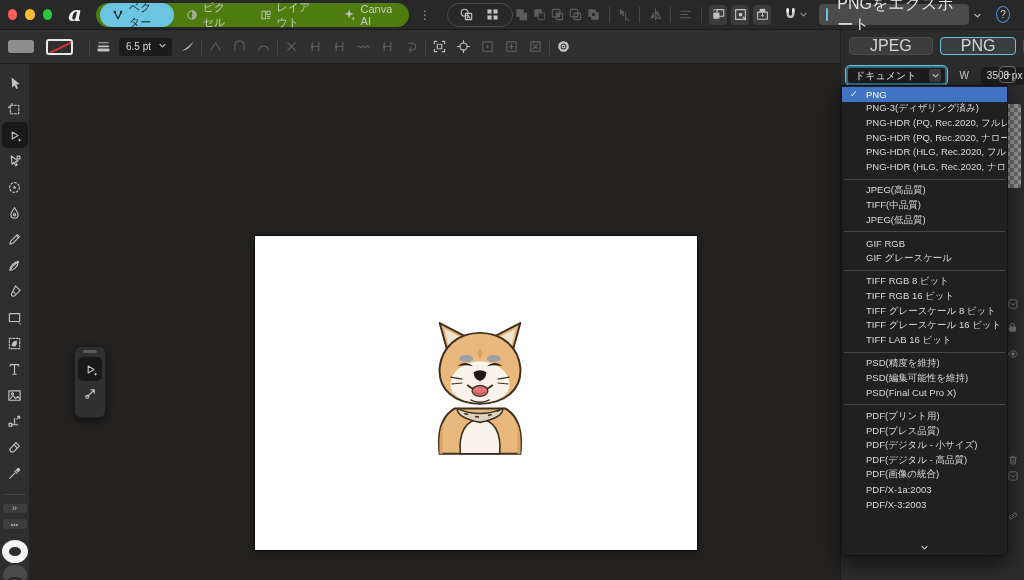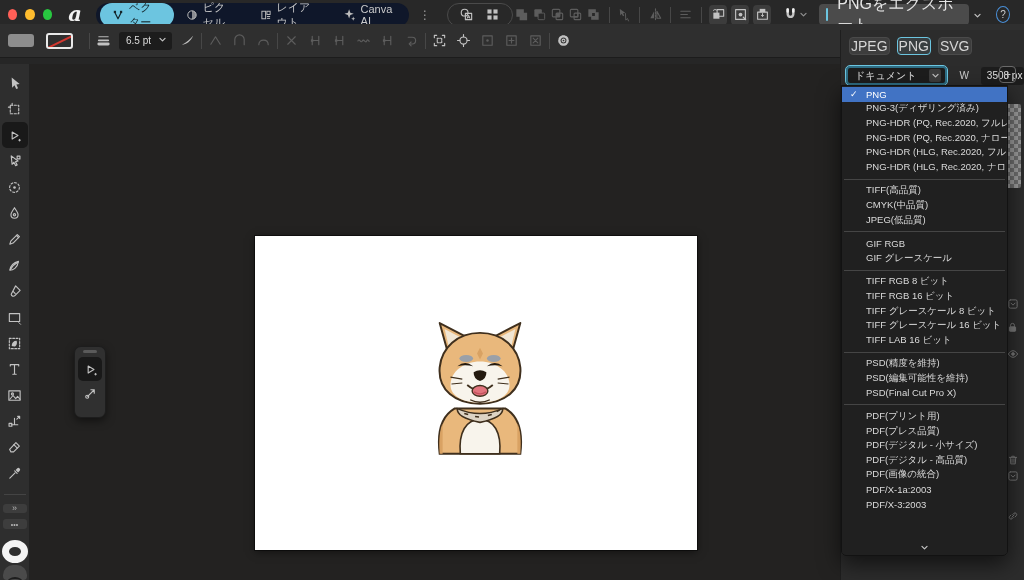--- a/index.html
+++ b/index.html
@@ -13,41 +13,41 @@
   .icon { display:inline-flex; align-items:center; justify-content:center; color:#c2c2c2; }
   .dim { color:#5d5d5d !important; }
   .vsep { width:1px; height:16px; background:#474747; margin:0 6px; }
 
   
   #titlebar { position:absolute; left:0; top:0; width:1024px; height:30px;
     background:#282828; border-bottom:1px solid #1c1c1c; display:flex; align-items:center; }
   .tl { width:11px; height:11px; border-radius:50%; margin-left:8px; }
   #logo { font-family:"DejaVu Serif","Liberation Serif",serif; font-weight:bold; font-style:italic;
     font-size:21px; color:#f2f2f2; margin:0 14px 2px 16px; }
-  #personas { display:flex; align-items:center; background:#0f172a; border-radius:13px; height:24px; padding:0 4px; }
+  #personas { display:flex; align-items:center; background:#4d7c0f; border-radius:13px; height:24px; padding:0 4px; }
   .persona { display:flex; align-items:center; gap:5px; height:24px; padding:0 12px; border-radius:12px;
     font-size:11px; color:#c9c9c9; cursor:default; }
   .persona .icon { color:#bdbdbd; }
   .persona.sel { background:#6cc5e0; color:#15262b; }
   .persona.sel .icon { color:#15262b; }
   #tb-ellipsis { font-size:12px; color:#9a9a9a; letter-spacing:0; margin:0 10px; line-height:10px; }
   #view-group { display:flex; align-items:center; gap:4px; border:1px solid #4a4a4a; border-radius:12px;
     height:24px; padding:0 8px; margin-left:6px; }
   #tb-right { display:flex; align-items:center; margin-left:auto; }
   .tb-btn { width:22px; height:20px; display:flex; align-items:center; justify-content:center; border-radius:4px; }
   .tb-btn.boxed { background:#3c3c3c; margin:0 2px; }
   #export-btn { display:flex; align-items:center; height:21px; background:#4b4b4b; border-radius:4px;
     padding:0 12px 0 7px; margin:0 4px 0 10px; font-size:16px; color:#e4e4e4; }
   #export-accent { width:3px; height:13px; border-radius:2px; margin-right:9px; }
   #export-chevron { color:#bdbdbd; margin-right:14px; }
   #help-btn { width:17px; height:17px; border-radius:50%; border:1.5px solid #4a90d9; color:#cfcfcf;
     font-size:10px; display:flex; align-items:center; justify-content:center; margin-right:14px; }
 
   
-  #contextbar { position:absolute; left:0; top:24px; width:1024px; height:34px;
+  #contextbar { position:absolute; left:0; top:30px; width:1024px; height:34px;
     background:#2f2f2f; border-bottom:1px solid #1c1c1c; display:flex; align-items:center; padding-left:8px; }
   #fill-swatch { width:26px; height:13px; background:#8d8d8d; border-radius:3px; margin-right:12px; }
   #stroke-swatch { position:relative; width:27px; height:16px; border:2px solid #e9e9e9; border-radius:3px;
     background:#2f2f2f; overflow:hidden; margin-right:10px; }
   #stroke-swatch::after { content:""; position:absolute; left:-4px; top:5px; width:36px; height:2px;
     background:#d2372f; transform:rotate(-26deg); }
   #stroke-width-field { display:flex; align-items:center; background:#1c1c1c; border-radius:3px;
     height:18px; padding:0 5px 0 7px; font-size:10px; color:#dcdcdc; gap:7px; margin:0 8px; }
   #stroke-width-field .chev { color:#8f8f8f; }
   .ctx-group { display:flex; align-items:center; gap:9px; }
@@ -76,22 +76,22 @@
   #float-palette { position:absolute; left:44px; top:282px; width:32px; height:72px; background:#303030;
     border:1px solid #1d1d1d; border-radius:7px; box-shadow:0 3px 8px rgba(0,0,0,.5);
     display:flex; flex-direction:column; align-items:center; padding-top:3px; }
   #float-handle { width:14px; height:3px; border-radius:2px; background:#5a5a5a; margin-bottom:4px; }
   #float-palette .tool { width:24px; height:24px; }
 
   
   #export-panel { position:absolute; left:840px; top:30px; right:0; bottom:0; background:#2c2c2c;
     border-left:1px solid #1e1e1e; }
   #format-tabs { display:flex; align-items:center; gap:7px; padding:7px 0 0 8px; }
-  .fmt-tab { height:18px; padding:0 1px; background:#3d3d3d; border:1px solid #4a4a4a; border-radius:4px;
-    font-size:14px; color:#d6d6d6; display:flex; align-items:center; }
+  .fmt-tab { height:18px; padding:0 20px; background:#3d3d3d; border:1px solid #4a4a4a; border-radius:4px;
+    font-size:16px; color:#d6d6d6; display:flex; align-items:center; }
   .fmt-tab.sel { border-color:#6cc5e0; background:#383e40; }
   #add-preset { position:absolute; right:8px; top:36px; width:17px; height:17px; border:1px solid #6a6a6a;
     border-radius:4px; color:#c9c9c9; font-size:12px; display:flex; align-items:center; justify-content:center; }
   #doc-row { display:flex; align-items:center; margin:11px 0 0 5px; gap:12px; }
   #doc-select { width:108px; height:19px; background:#1d1d1d; border:2px solid #2f6f86; outline:1px solid #6cc5e0;
     border-radius:4px; display:flex; align-items:center; justify-content:space-between; padding:0 4px 0 7px;
     font-size:10px; color:#e2e2e2; }
   #doc-select .chev-box { width:12px; height:13px; background:#3d3d3d; border-radius:2px; display:flex;
     align-items:center; justify-content:center; color:#a9a9a9; }
   #w-label { font-size:10px; color:#cfcfcf; }
@@ -720,24 +720,24 @@
         <span>PNG-HDR (PQ, Rec.2020, ナローレンジ)</span>
       </div>
       <div class="dd-item">
         <span>PNG-HDR (HLG, Rec.2020, フルレンジ)</span>
       </div>
       <div class="dd-item">
         <span>PNG-HDR (HLG, Rec.2020, ナローレンジ)</span>
       </div>
       <div class="dd-sep"></div>
       <div class="dd-item">
-        <span>TIFF(高品質)</span>
-      </div>
-      <div class="dd-item">
-        <span>CMYK(中品質)</span>
+        <span>JPEG(高品質)</span>
+      </div>
+      <div class="dd-item">
+        <span>TIFF(中品質)</span>
       </div>
       <div class="dd-item">
         <span>JPEG(低品質)</span>
       </div>
       <div class="dd-sep"></div>
       <div class="dd-item">
         <span>GIF RGB</span>
       </div>
       <div class="dd-item">
         <span>GIF グレースケール</span>

